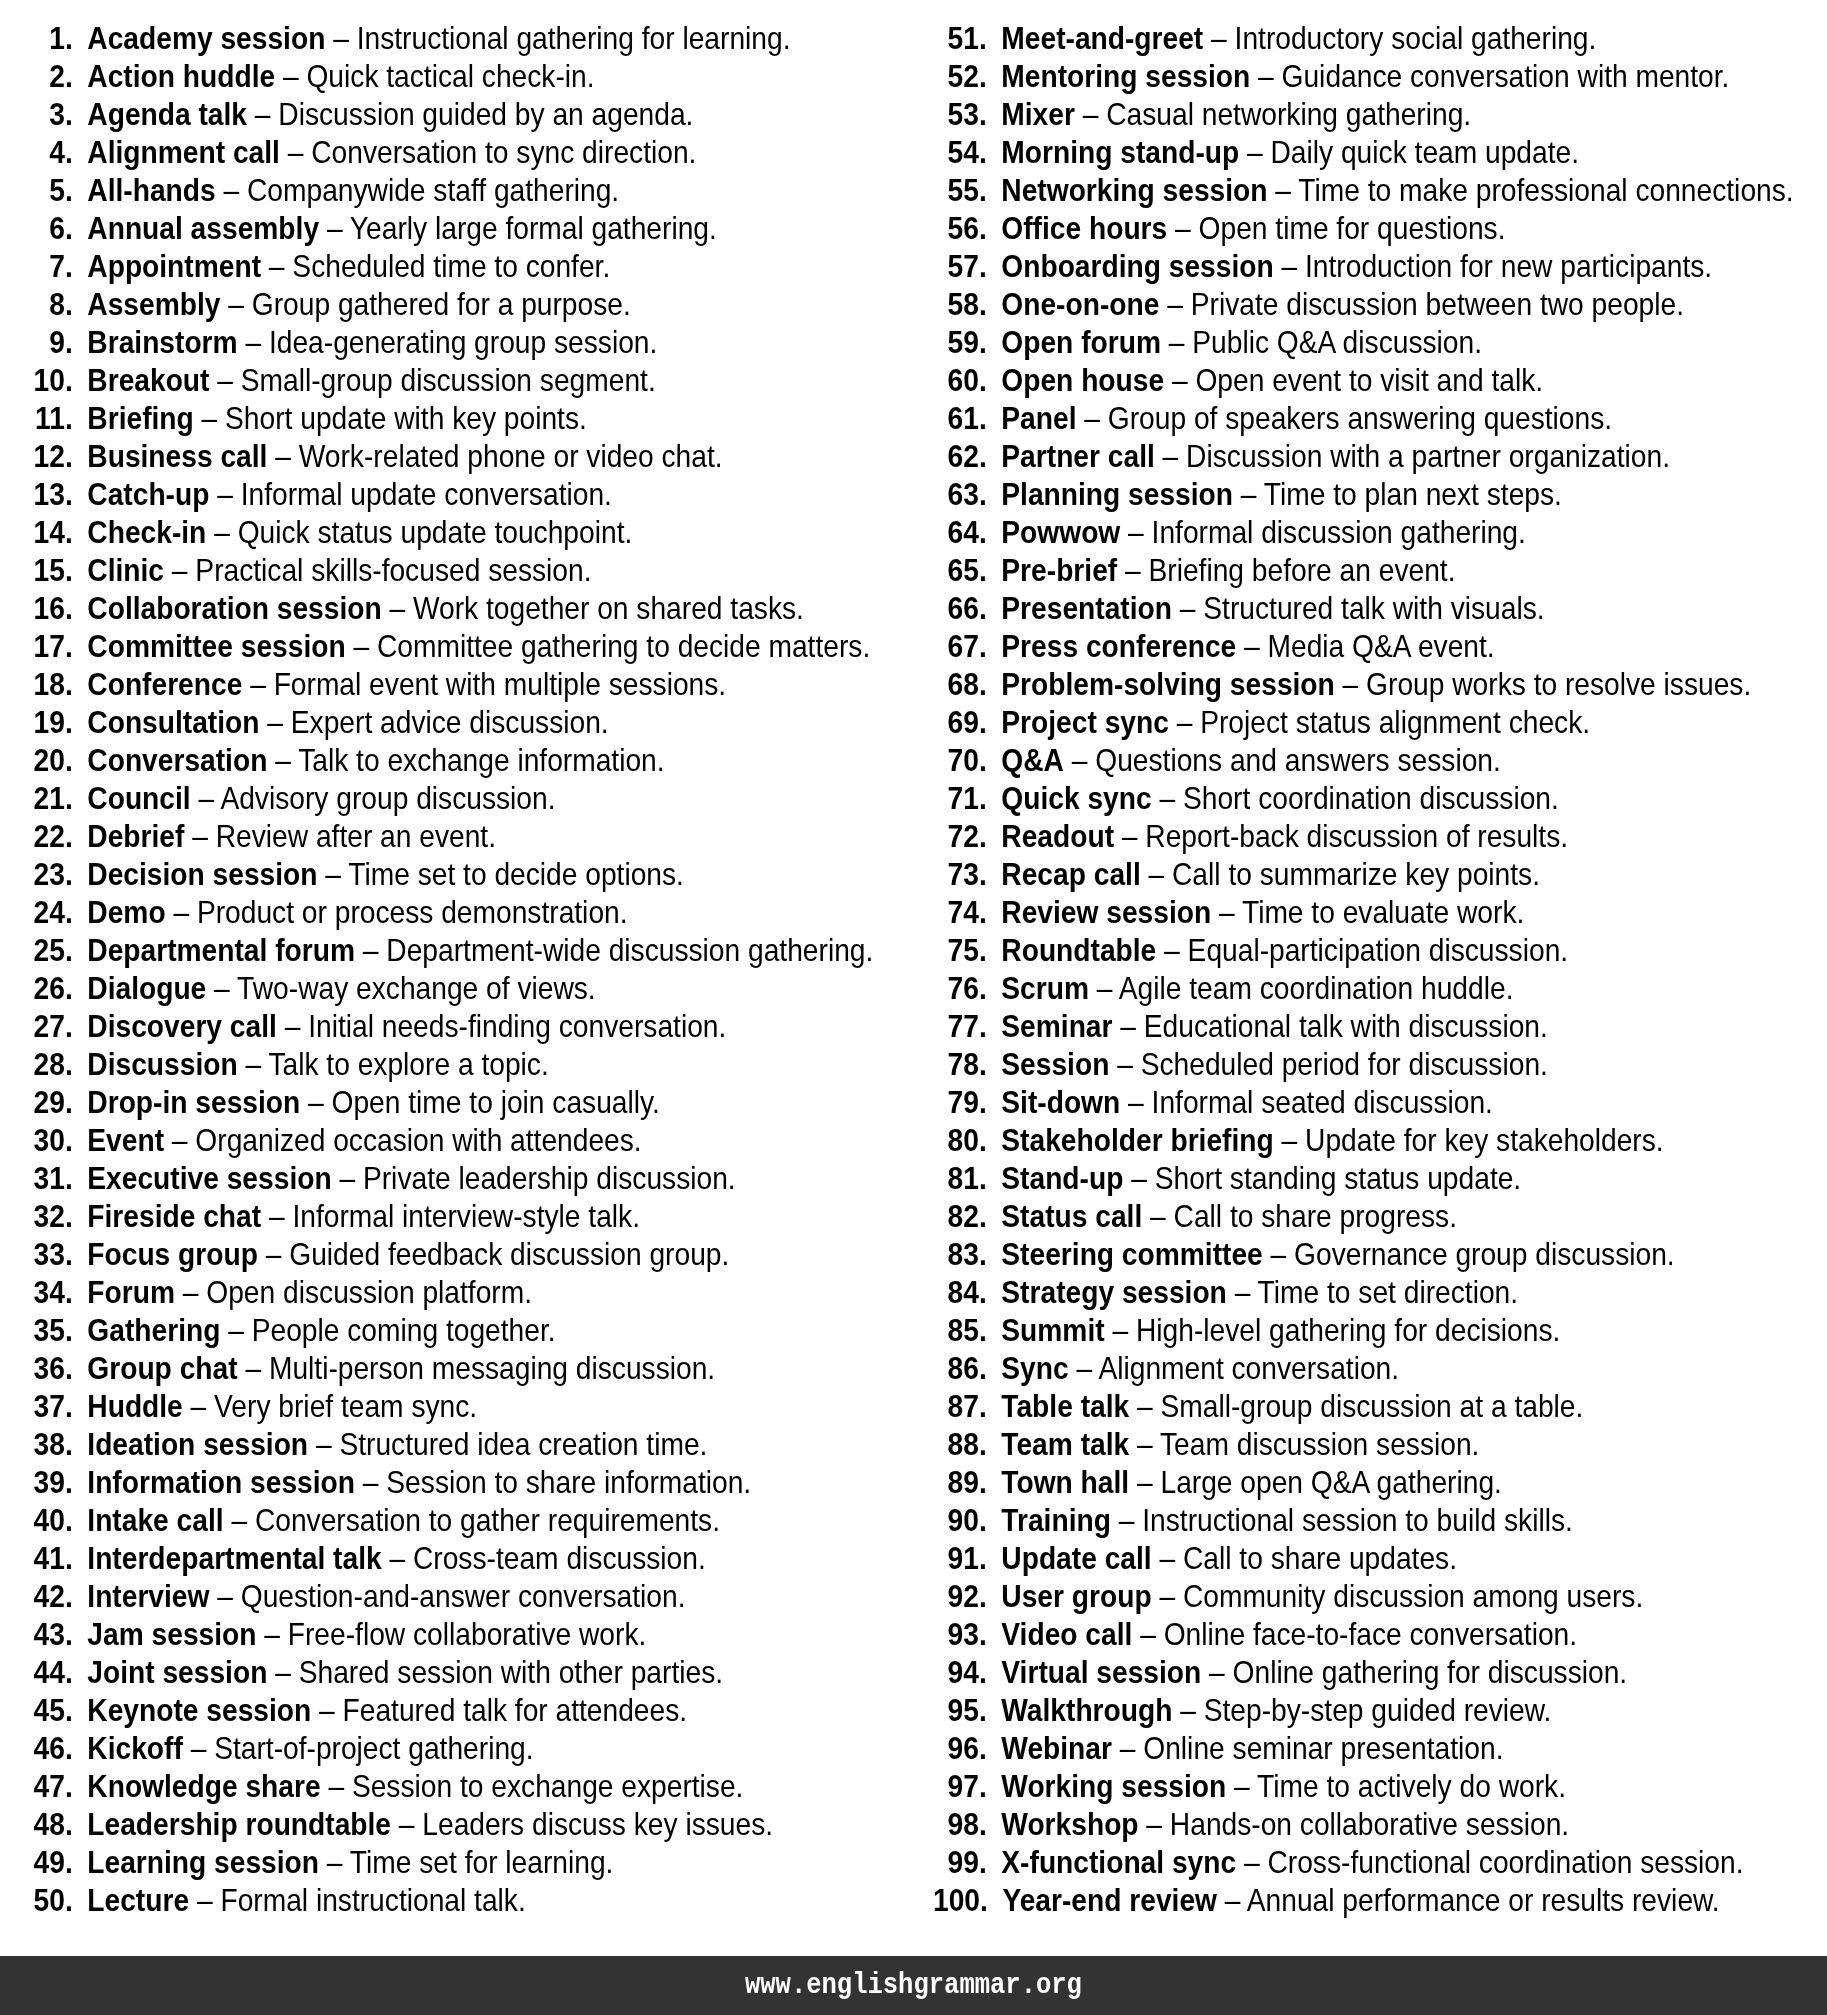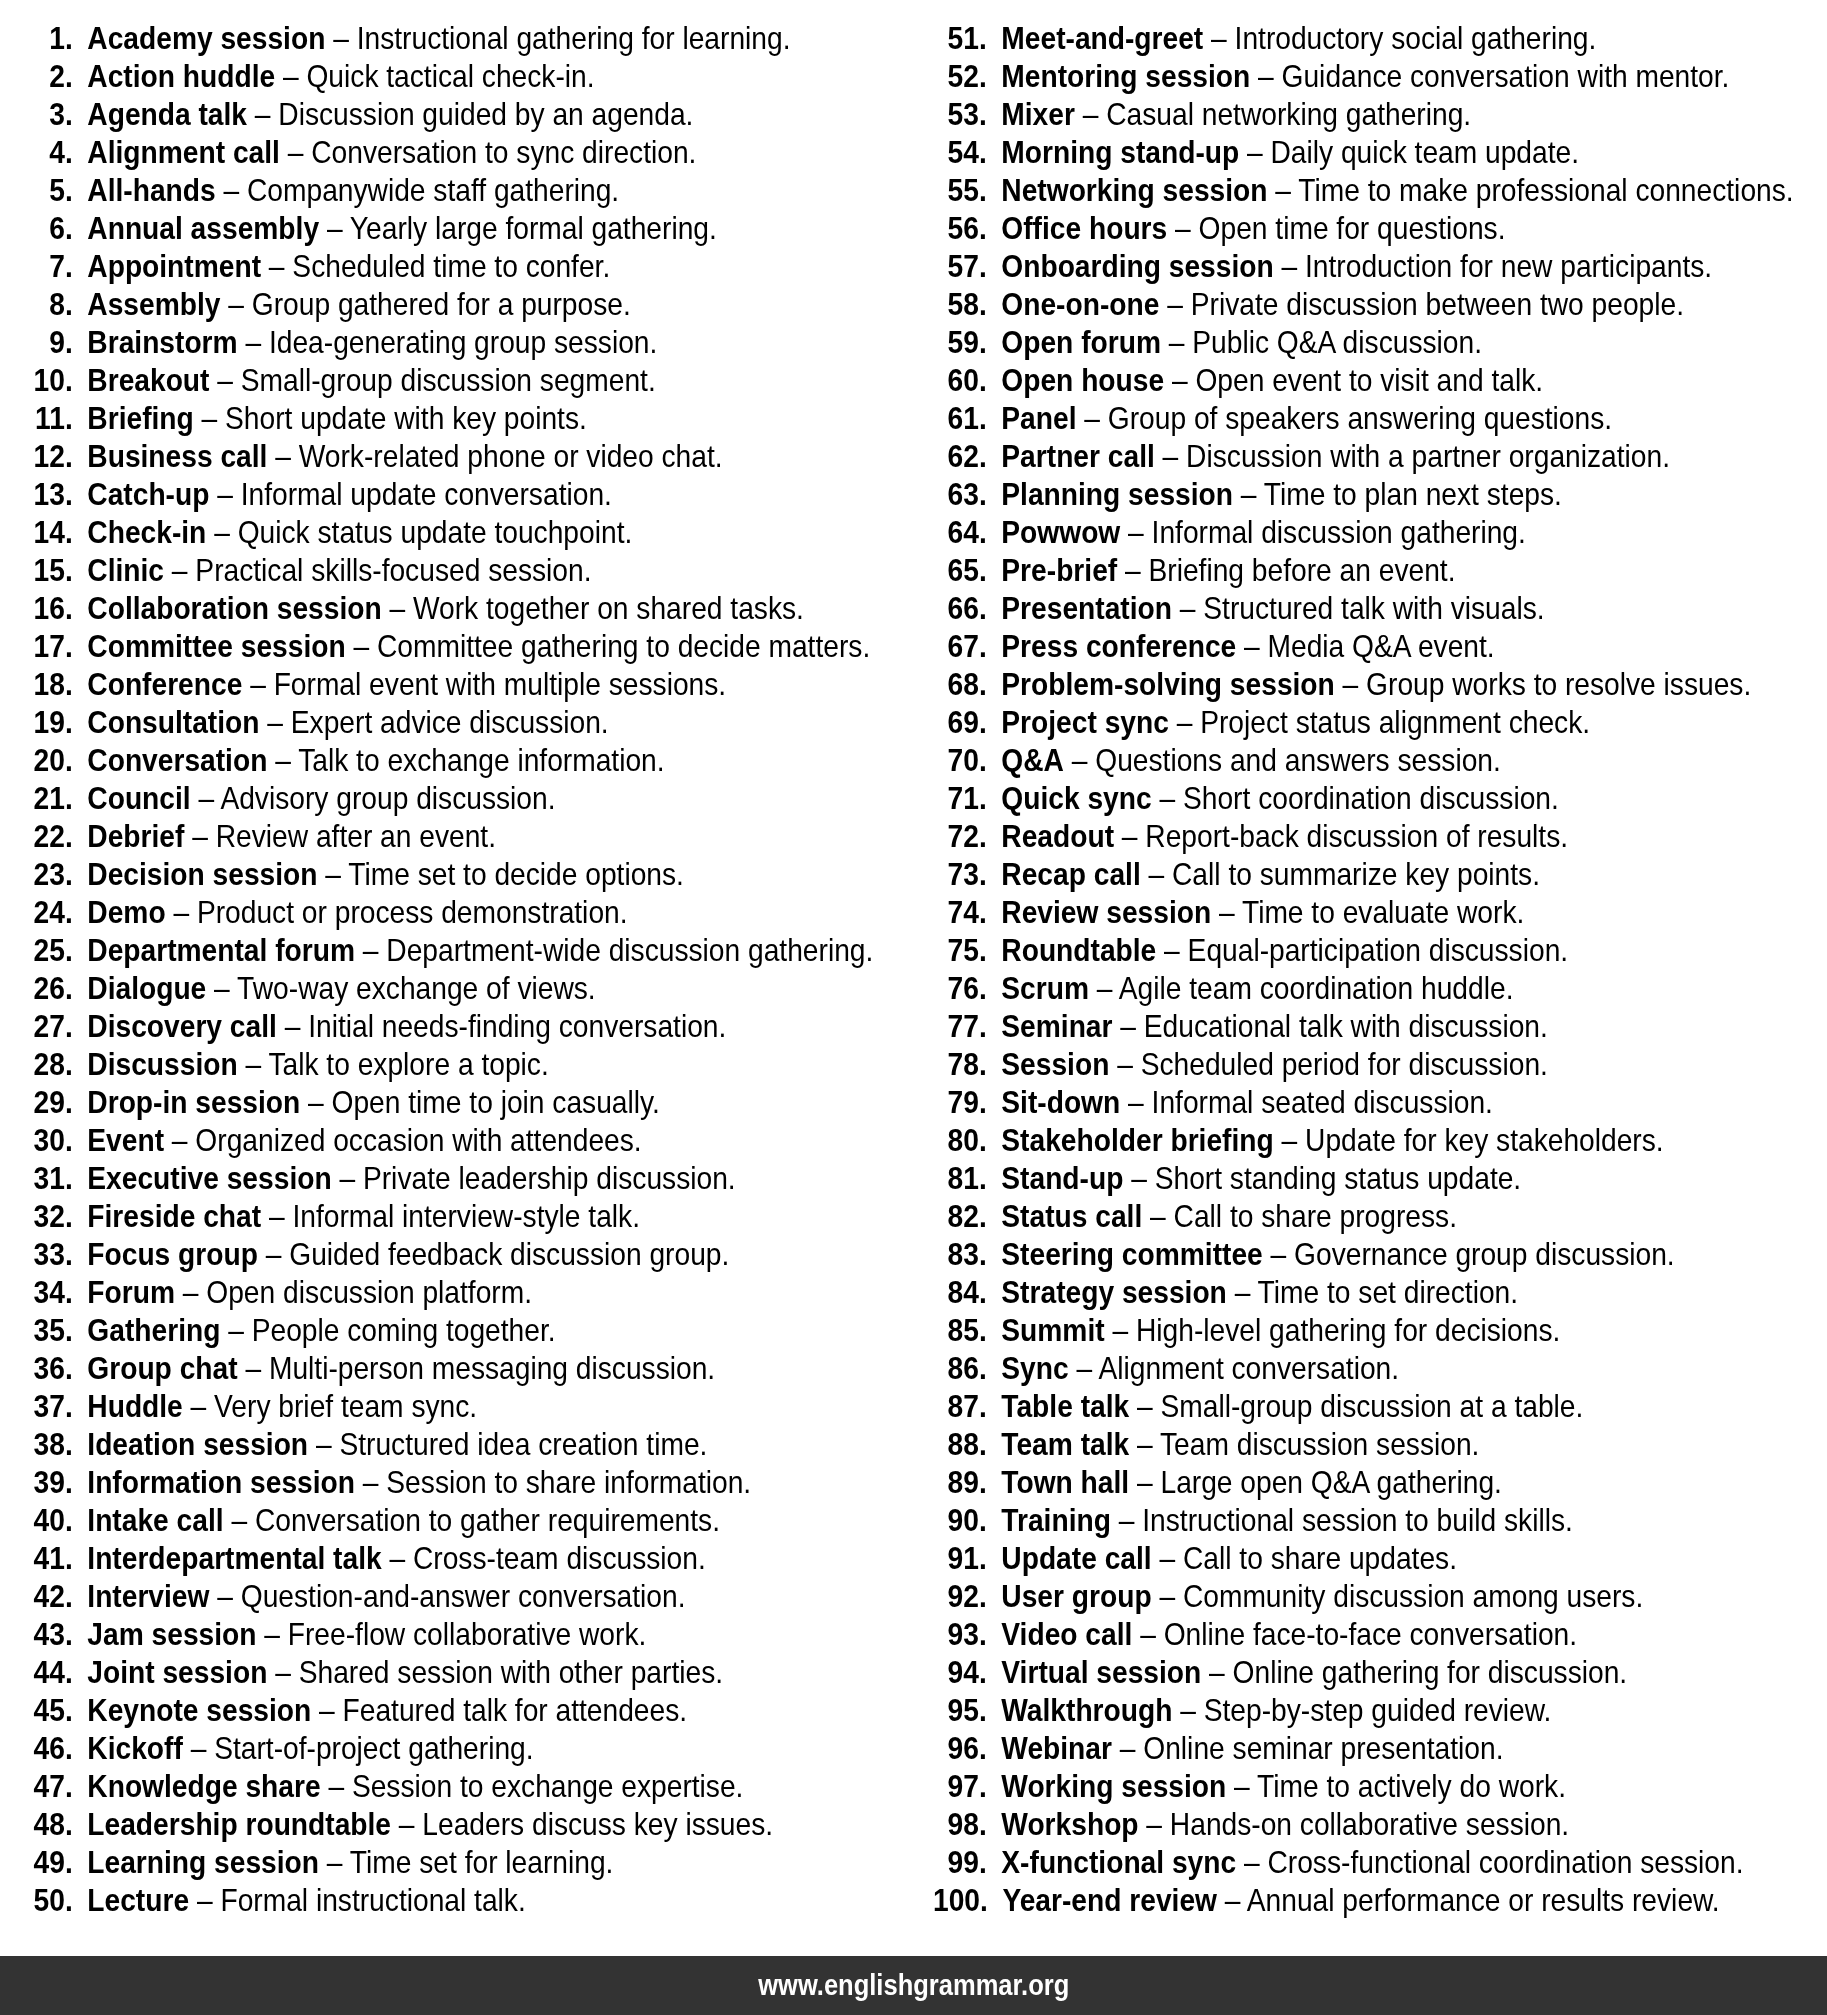--- a/index.html
+++ b/index.html
@@ -59,20 +59,21 @@
   .footer-bar {
     position: absolute;
     left: 0;
     bottom: 0;
     width: 100%;
     height: 59px;
     background: #333333;
     display: flex;
     align-items: center;
     justify-content: center;
+    font-family: Liberation Mono, monospace;
   }
   .footer-bar .url {
     color: #ffffff;
     font-weight: bold;
     font-size: 29px;
     transform: scaleX(0.88);
   }
 </style>
 </head>
 <body style="background: rgb(255, 255, 255); color: rgb(0, 0, 0);">

